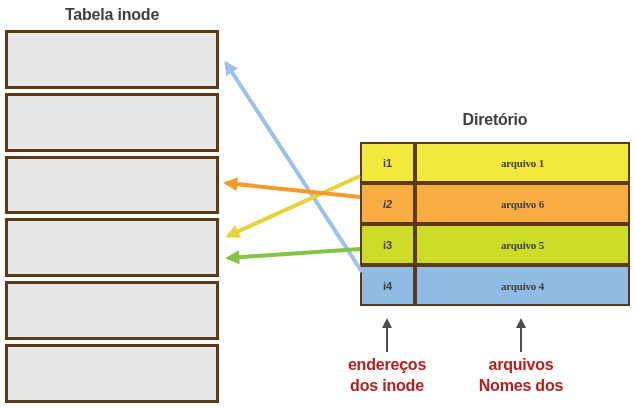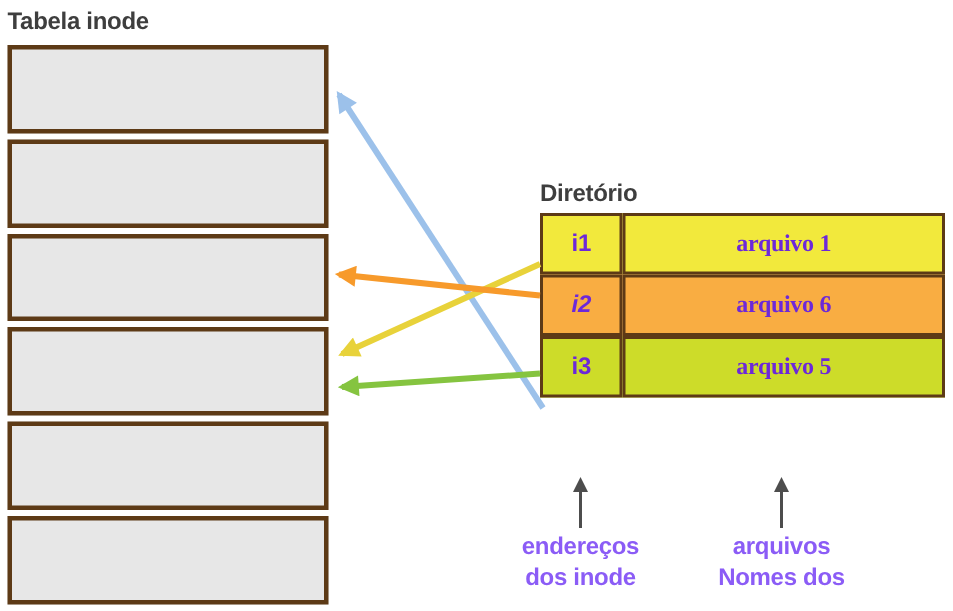--- a/index.html
+++ b/index.html
@@ -2,55 +2,55 @@
 <html><head>
 <meta charset="utf-8">
 <style>
   html,body{margin:0;padding:0;background:#ffffff;}
   .canvas{
     position:relative;width:635px;height:407px;background:#ffffff;
     font-family:"Liberation Sans",sans-serif;color:#3e3e3e;overflow:hidden;
   }
   .title{
     position:absolute;font-size:16px;font-weight:700;letter-spacing:-0.2px;
-    text-align:left;color:#3e3e3e;
+    text-align:center;color:#3e3e3e;
   }
   #inode-title{left:5px;top:6px;width:214px;}
-  #dir-title{left:360px;top:121px;width:270px;}
+  #dir-title{left:360px;top:111px;width:270px;}
 
   
   .inode-table{
     position:absolute;left:5px;top:30px;width:214px;height:373px;
     display:flex;flex-direction:column;gap:4px;
   }
   .inode-row{
     flex:1;background:#e7e7e7;border:3px solid #5d3a16;box-sizing:border-box;
   }
 
   
   .dir-table{
     position:absolute;left:360px;top:142px;width:270px;
     display:flex;flex-direction:column;
   }
   .dir-row{display:flex;height:41px;}
   .dir-cell{
     box-sizing:border-box;border:2.5px solid #5d3a16;
     display:flex;align-items:center;justify-content:center;
-    font-size:16px;font-weight:700;letter-spacing:-0.2px;color:#6d28d9;
+    font-size:11px;font-weight:700;letter-spacing:-0.2px;color:#404040;
   }
   .cell-inode{width:55px;}
   .cell-file{flex:1;font-family:Liberation Serif, serif;}
 
   
   .overlay{position:absolute;left:0;top:0;width:635px;height:407px;pointer-events:none;}
 
   
   .annot{
     position:absolute;top:354px;width:150px;text-align:center;
-    font-size:16px;line-height:21px;font-weight:700;letter-spacing:-0.2px;color:#8b5cf6;
+    font-size:16px;line-height:21px;font-weight:700;letter-spacing:-0.2px;color:#b91c1c;
   }
   #annot-inodes{left:312px;}
   #annot-files{left:446px;}
 </style>
 </head>
 <body>
 
 <div class="canvas">
 
   <div class="title" id="inode-title">Tabela inode</div>
@@ -71,20 +71,24 @@
       <div class="dir-cell cell-inode" style="background-color: rgb(242, 233, 60);">i1</div>
       <div class="dir-cell cell-file" style="background-color: rgb(242, 233, 60);">arquivo 1</div>
     </div>
     <div class="dir-row">
       <div class="dir-cell cell-inode" style="background-color: rgb(249, 173, 66); font-style: italic;">i2</div>
       <div class="dir-cell cell-file" style="background-color: rgb(249, 173, 66);">arquivo 6</div>
     </div>
     <div class="dir-row">
       <div class="dir-cell cell-inode" style="background-color: rgb(205, 220, 41); text-align: center;">i3</div>
       <div class="dir-cell cell-file" style="background-color: rgb(205, 220, 41);">arquivo 5</div>
+    </div>
+    <div class="dir-row">
+      <div class="dir-cell cell-inode" style="background-color: rgb(144, 187, 229);">i4</div>
+      <div class="dir-cell cell-file" style="background-color: rgb(144, 187, 229);">arquivo 4</div>
     </div>
   </div>
 
   <svg class="overlay" viewBox="0 0 635 407">
     <defs>
       <marker id="mk-yellow" viewBox="0 0 10 10" refX="8" refY="5" markerWidth="4.5" markerHeight="3.5" orient="auto" markerUnits="strokeWidth">
         <path d="M0,0 L10,5 L0,10 z" fill="#e8d23a"></path>
       </marker>
       <marker id="mk-orange" viewBox="0 0 10 10" refX="8" refY="5" markerWidth="4.5" markerHeight="3.5" orient="auto" markerUnits="strokeWidth">
         <path d="M0,0 L10,5 L0,10 z" fill="#f79a2b"></path>

